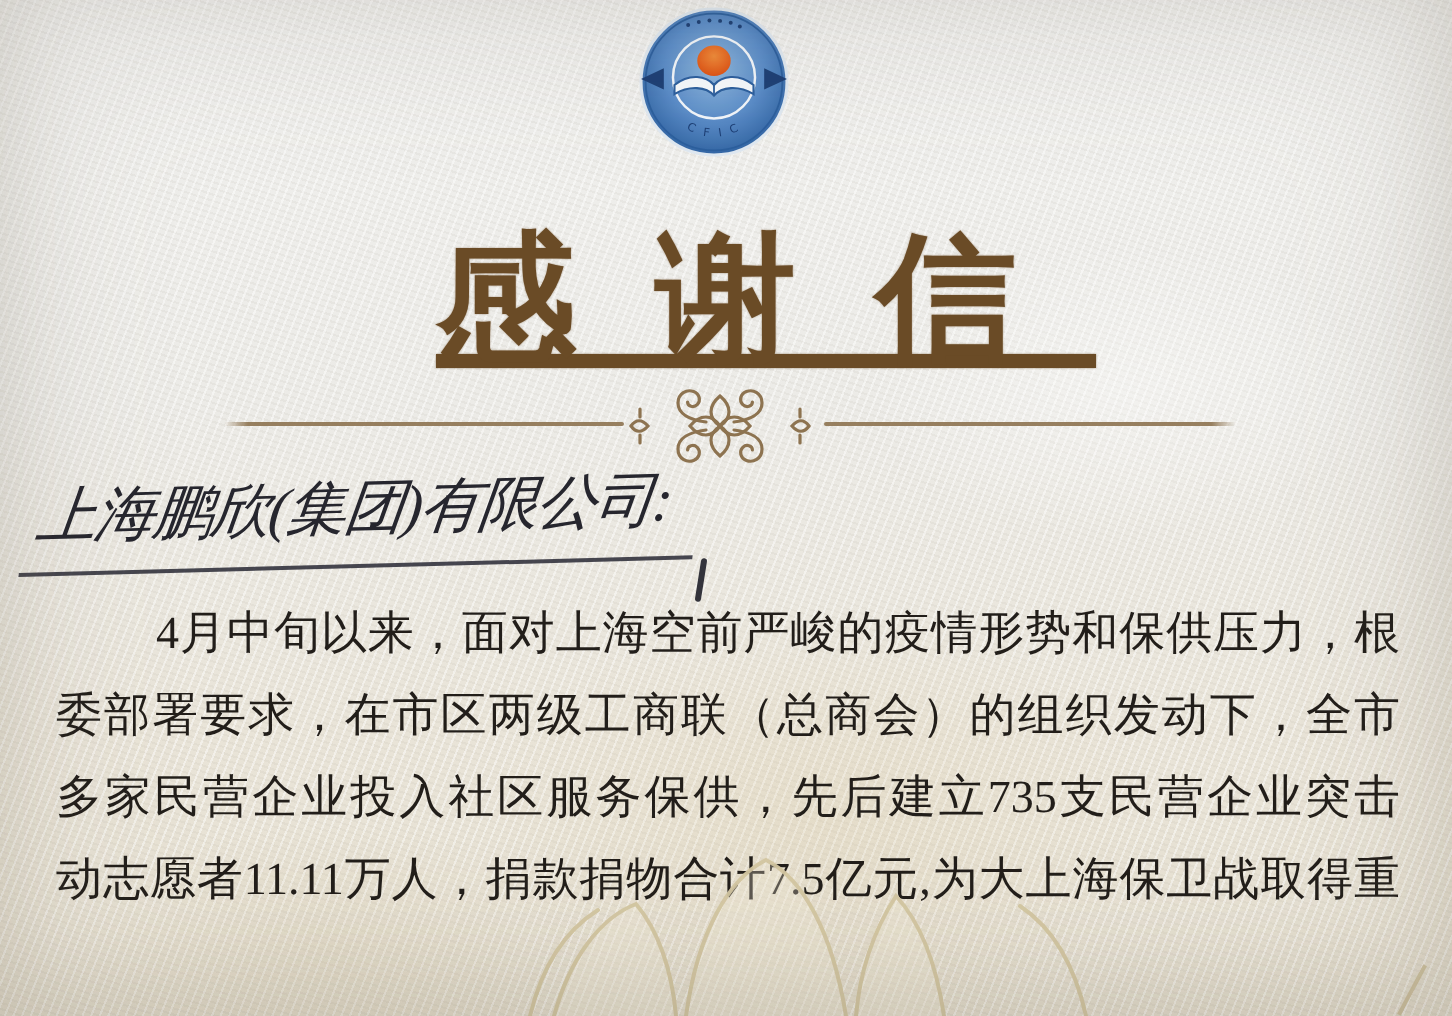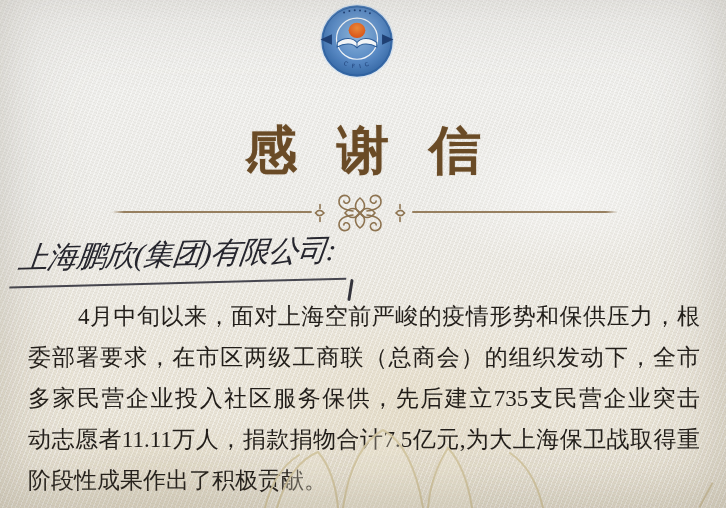--- a/index.html
+++ b/index.html
@@ -20,23 +20,24 @@
     background:radial-gradient(ellipse at center, rgba(216,198,156,0.22), rgba(216,198,156,0) 70%);}
   .stain-b{left:30px;top:410px;width:270px;height:130px;
     background:radial-gradient(ellipse at center, rgba(210,196,160,0.18), rgba(210,196,160,0) 70%);}
   .stain-c{left:430px;top:120px;width:260px;height:150px;
     background:radial-gradient(ellipse at center, rgba(255,255,255,0.35), rgba(255,255,255,0) 70%);}
 
   .emblem{position:absolute;left:319px;top:3px;width:76px;height:76px;}
 
   .title-wrap{position:absolute;left:0;top:112px;width:100%;text-align:center;}
   .title-wrap .t{
-    display:inline-block;font-size:52px;line-height:78px;font-weight:bold;
+    display:inline-block;font-size:70px;line-height:78px;font-weight:bold;
     color:#6a4b26;letter-spacing:40px;margin-right:-40px;
     text-shadow:0 0 1px rgba(106,75,38,0.6);
+    text-decoration:underline;
   }
 
   .divider-line{position:absolute;top:211px;height:2px;border-radius:1px;}
   .divider-line.left{left:112px;width:200px;
     background:linear-gradient(90deg,rgba(141,115,80,0),rgba(141,115,80,0.9) 6%,rgba(141,115,80,0.9));}
   .divider-line.right{left:412px;width:206px;
     background:linear-gradient(90deg,rgba(141,115,80,0.9),rgba(141,115,80,0.9) 94%,rgba(141,115,80,0));}
   .ornament{position:absolute;left:308px;top:191px;width:104px;height:44px;}
 
   .salutation{position:absolute;left:12px;top:234px;transform:rotate(-1.5deg);}
@@ -137,21 +138,20 @@
   <div class="salutation">
     <span class="hw">上海鹏欣(集团)有限公司:</span>
   </div>
   <div class="ink-tail"></div>
 
   <div class="body-text">
     <div class="bline fit indent">4月中旬以来，面对上海空前严峻的疫情形势和保供压力，根据市</div>
     <div class="bline fit">委部署要求，在市区两级工商联（总商会）的组织发动下，全市5500</div>
     <div class="bline fit">多家民营企业投入社区服务保供，先后建立735支民营企业突击队，发</div>
     <div class="bline fit">动志愿者11.11万人，捐款捐物合计7.5亿元,为大上海保卫战取得重大</div>
-    <div class="bline">阶段性成果作出了积极贡献。</div>
   </div>
 
   <svg class="watermark" viewBox="0 0 350 85">
     <g stroke="#d4c7a2" stroke-width="2" stroke-linecap="round" fill="rgba(242,235,215,0.30)">
       <path d="M128,85 C134,42 150,16 168,7 C186,16 201,42 208,85"></path>
       <path d="M62,85 C70,56 85,36 103,29 C114,42 121,62 123,85"></path>
       <path d="M213,85 C215,62 222,42 233,25 C245,38 253,58 257,85"></path>
       <path d="M50,85 C56,60 68,42 84,32" fill="none"></path>
       <path d="M328,85 C322,58 310,40 295,30" fill="none"></path>
     </g>

